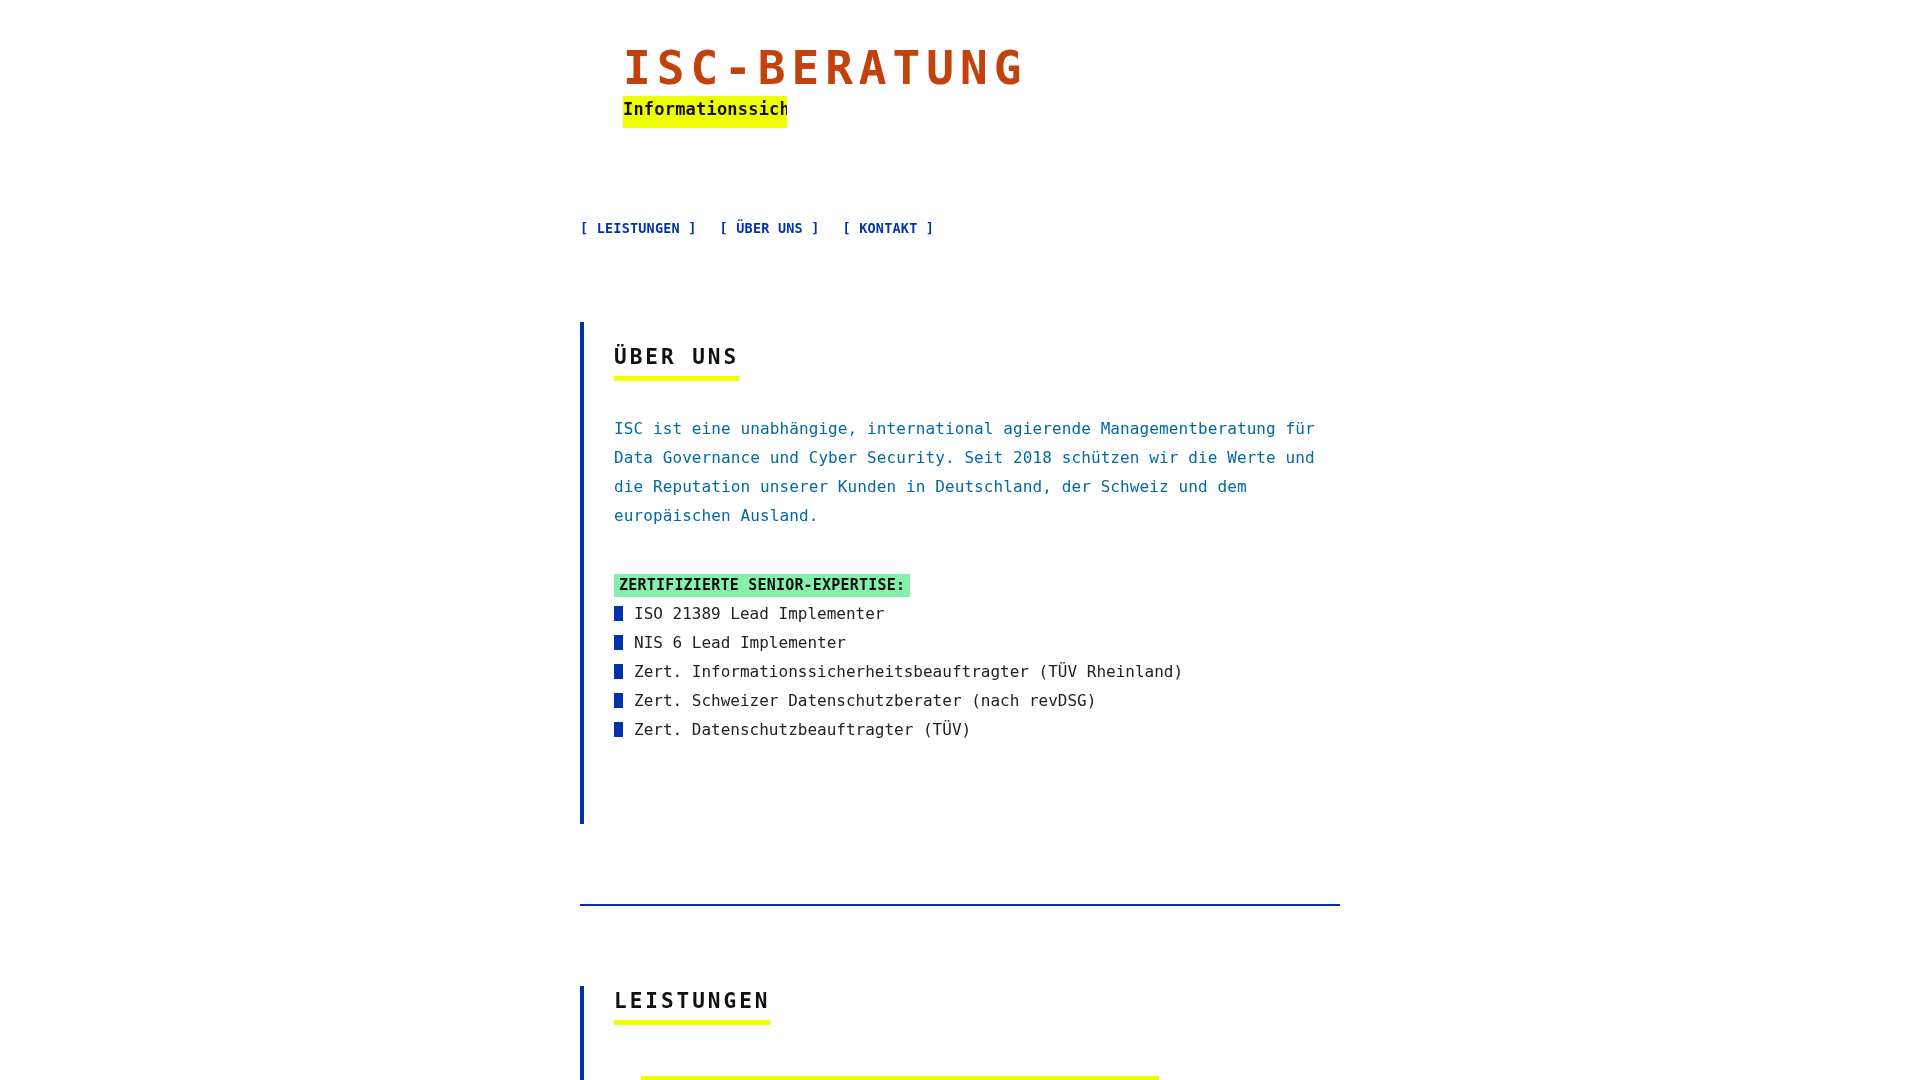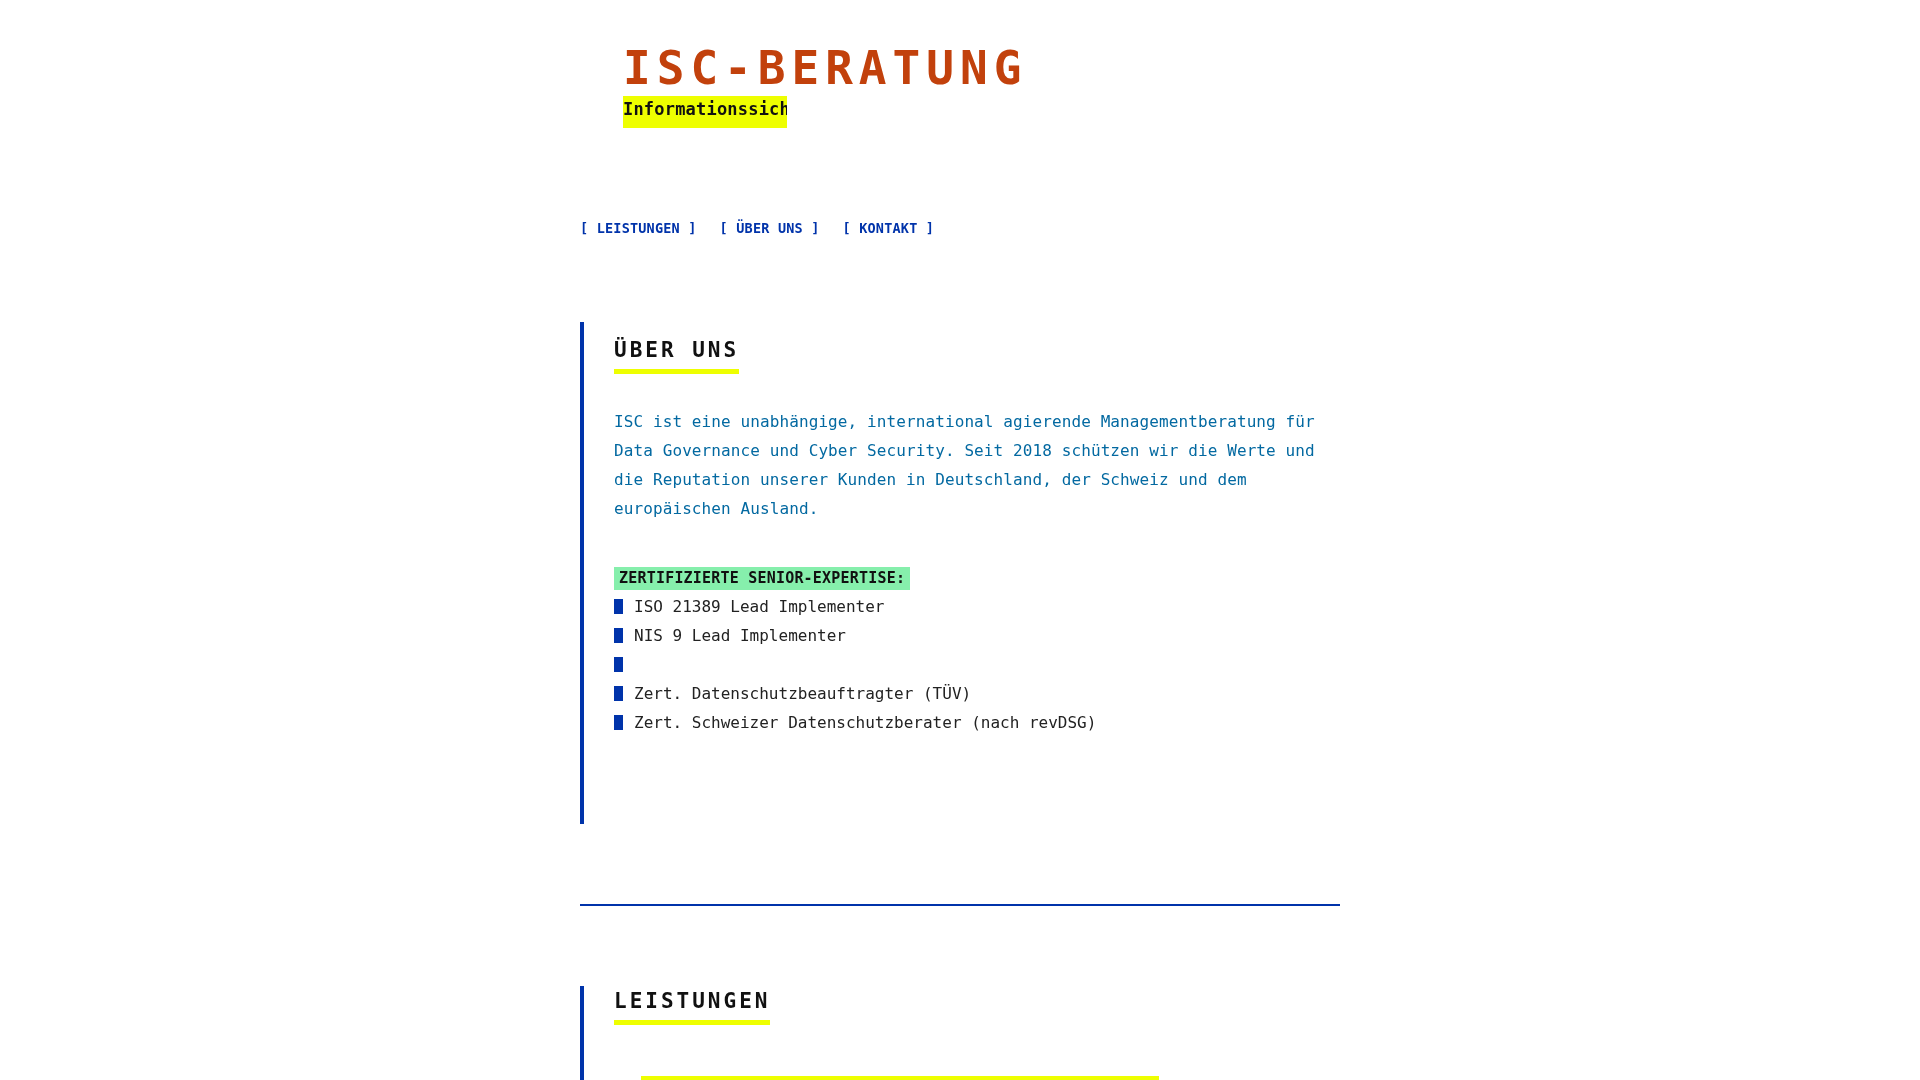--- a/index.html
+++ b/index.html
@@ -78,21 +78,21 @@
     }
     .section-heading {
       display: inline-block;
       font-weight: bold;
       font-size: 21px;
       letter-spacing: 3px;
       color: #111111;
       line-height: 30px;
       padding-bottom: 4px;
       border-bottom: 5px solid #eeff00;
-      margin-top: 13px;
+      margin-top: 20px;
     }
     .section.services .section-heading {
       margin-top: 0px;
     }
     .para {
       font-size: 16px;
       line-height: 29px;
       color: #0369a1;
       width: 730px;
       letter-spacing: 0.1px;
@@ -166,32 +166,33 @@
   <h2 class="section-heading">ÜBER UNS</h2>
   <p class="para p1">ISC ist eine unabhängige, international agierende Managementberatung für Data Governance und Cyber Security. Seit 2018 schützen wir die Werte und die Reputation unserer Kunden in Deutschland, der Schweiz und dem europäischen Ausland.</p>
   <div class="expertise-label">ZERTIFIZIERTE SENIOR-EXPERTISE:</div>
   <ul class="cert-list">
     <li class="cert-item">
       <span class="bullet"></span>
       <span>ISO 21389 Lead Implementer</span>
     </li>
     <li class="cert-item">
       <span class="bullet"></span>
-      <span>NIS 9 Lead Implementer</span>
-    </li>
-    <li class="cert-item">
-      <span class="bullet"></span>
+      <span>NIS 6 Lead Implementer</span>
+    </li>
+    <li class="cert-item">
+      <span class="bullet"></span>
+      <span>Zert. Informationssicherheitsbeauftragter (TÜV Rheinland)</span>
+    </li>
+    <li class="cert-item">
+      <span class="bullet"></span>
+      <span>Zert. Schweizer Datenschutzberater (nach revDSG)</span>
     </li>
     <li class="cert-item">
       <span class="bullet"></span>
       <span>Zert. Datenschutzbeauftragter (TÜV)</span>
-    </li>
-    <li class="cert-item">
-      <span class="bullet"></span>
-      <span>Zert. Schweizer Datenschutzberater (nach revDSG)</span>
     </li>
   </ul>
 </section>
 
 <div class="divider"></div>
 
 <section class="section services" id="leistungen">
   <h2 class="section-heading">LEISTUNGEN</h2>
   <div class="service-card-top"></div>
 </section>

